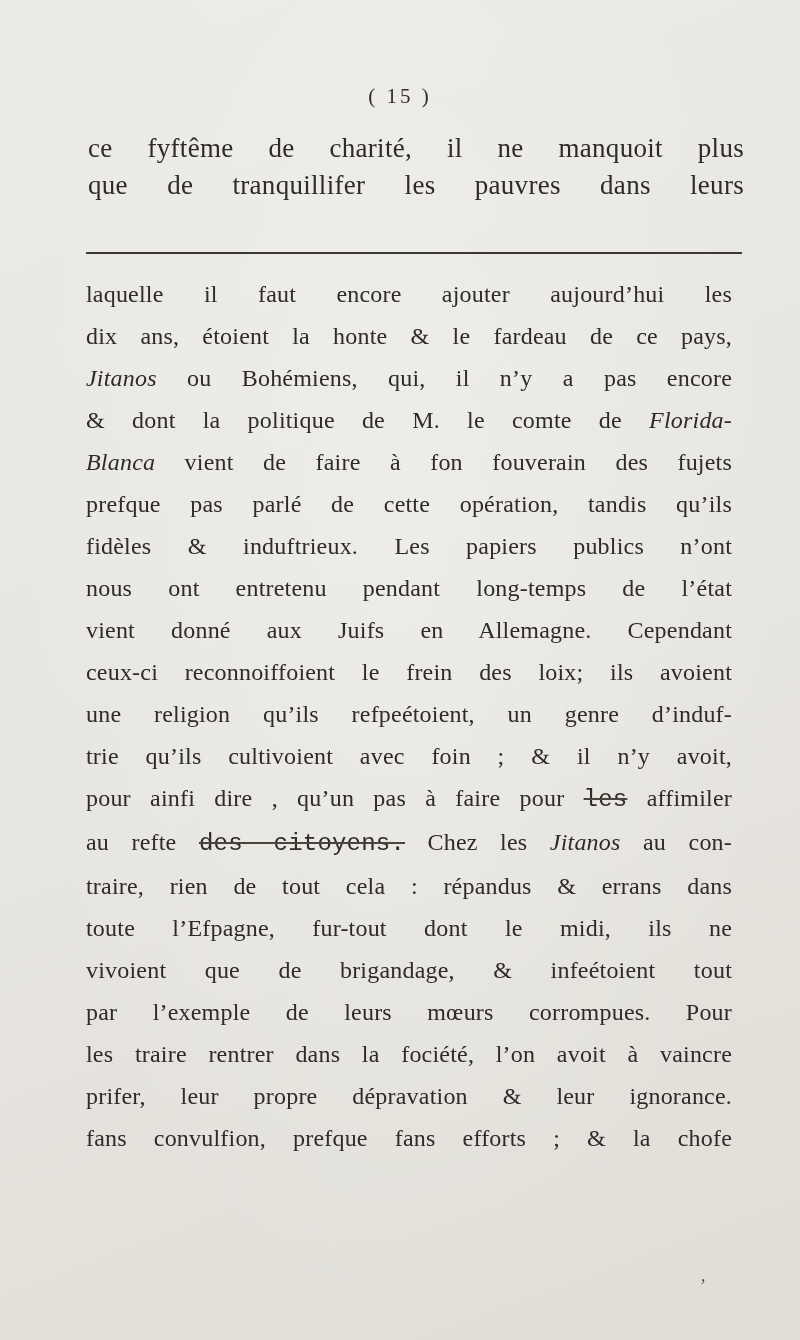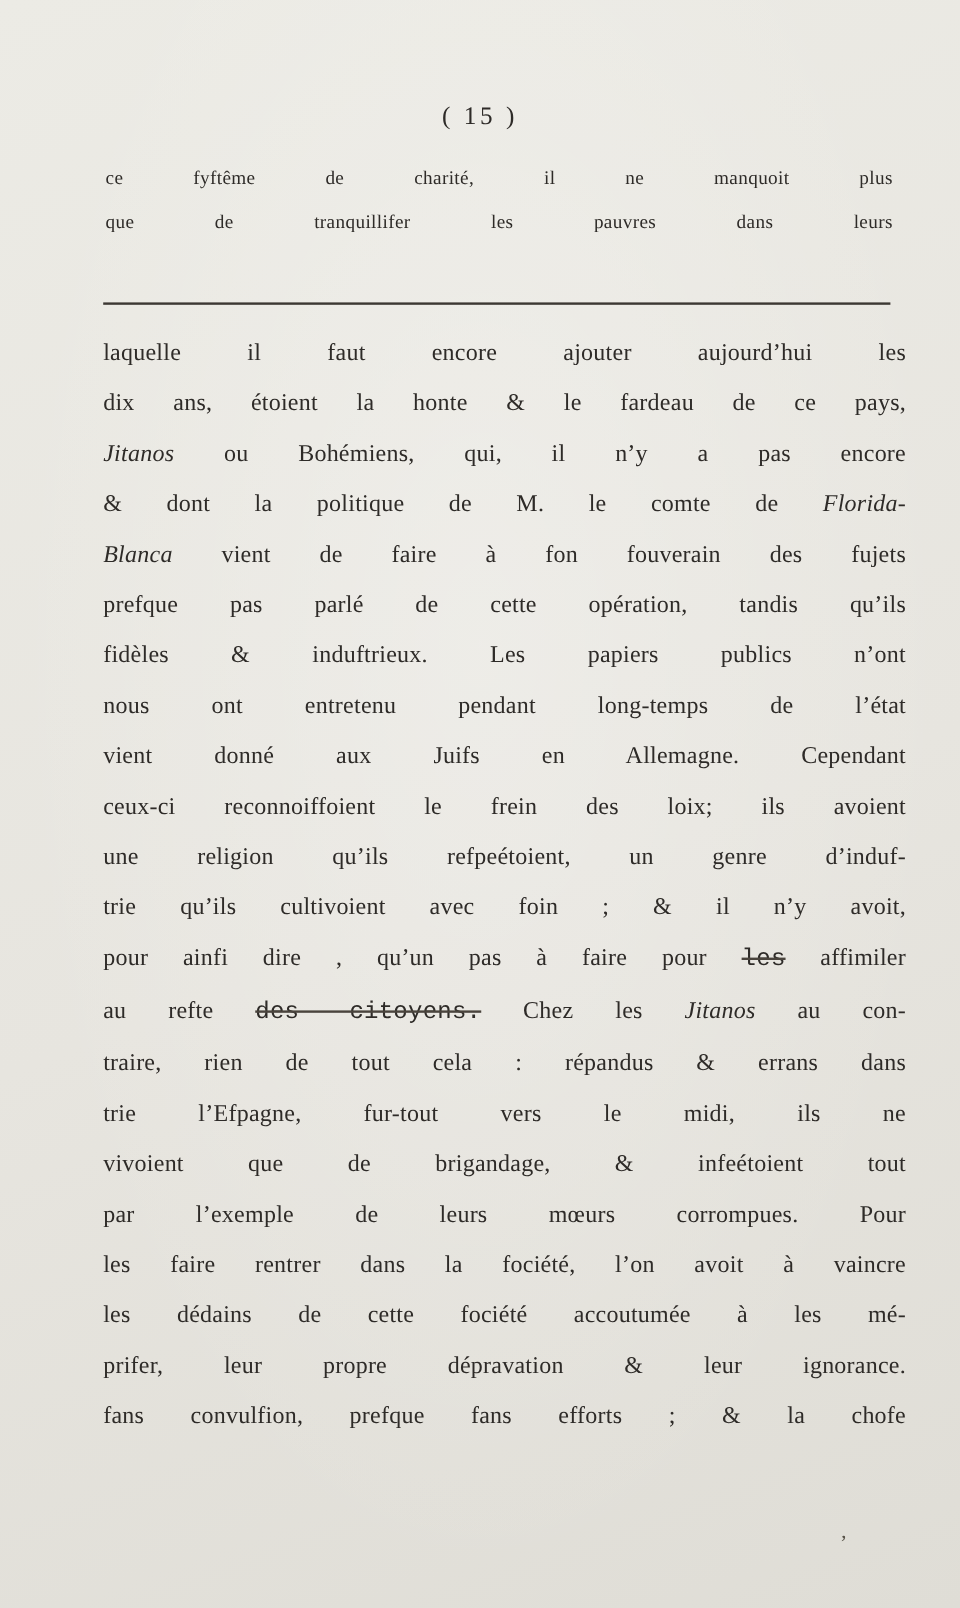--- a/index.html
+++ b/index.html
@@ -24,33 +24,33 @@
   .pagenum{
     position:absolute;
     top:84px;left:0;right:0;
     text-align:center;
     font-size:21px;
     letter-spacing:3px;
   }
   .main-text{
     position:absolute;
     top:130px;left:88px;right:56px;
-    font-size:16px;
+    font-size:27px;
     line-height:37px;
     letter-spacing:0.3px;
   }
   .divider{
     position:absolute;
     top:252px;left:86px;right:58px;
     border-top:2px solid #3c3833;
   }
   .footnote{
     position:absolute;
-    top:273px;left:86px;right:45px;
-    font-size:20px;
+    top:273px;left:86px;right:68px;
+    font-size:24px;
     line-height:42px;
     letter-spacing:0.2px;
   }
   .tline{
     text-align:justify;
     text-align-last:justify;
     white-space:normal;
   }
   .it{font-style:italic;}
   .st{
@@ -89,24 +89,23 @@
       <div class="tline"><span>prefque pas parlé de cette opération, tandis qu’ils</span></div>
       <div class="tline"><span>fidèles &amp; induftrieux. Les papiers publics n’ont</span></div>
       <div class="tline"><span>nous ont entretenu pendant long-temps de l’état</span></div>
       <div class="tline"><span>vient donné aux Juifs en Allemagne. Cependant</span></div>
       <div class="tline"><span>ceux-ci reconnoiffoient le frein des loix; ils avoient</span></div>
       <div class="tline"><span>une religion qu’ils refpeétoient, un genre d’induf-</span></div>
       <div class="tline"><span>trie qu’ils cultivoient avec foin ; &amp; il n’y avoit,</span></div>
       <div class="tline"><span>pour ainfi dire , qu’un pas à faire pour </span><span class="st">les</span><span> affimiler</span></div>
       <div class="tline"><span>au refte </span><span class="st">des citoyens.</span><span> Chez les </span><span class="it">Jitanos</span><span> au con-</span></div>
       <div class="tline"><span>traire, rien de tout cela : répandus &amp; errans dans</span></div>
-      <div class="tline"><span>trie l’Efpagne, fur-tout vers le midi, ils ne</span></div>
+      <div class="tline"><span>toute l’Efpagne, fur-tout dont le midi, ils ne</span></div>
       <div class="tline"><span>vivoient que de brigandage, &amp; infeétoient tout</span></div>
       <div class="tline"><span>par l’exemple de leurs mœurs corrompues. Pour</span></div>
-      <div class="tline"><span>les faire rentrer dans la fociété, l’on avoit à vaincre</span></div>
-      <div class="tline"><span>les dédains de cette fociété accoutumée à les mé-</span></div>
+      <div class="tline"><span>les traire rentrer dans la fociété, l’on avoit à vaincre</span></div>
       <div class="tline"><span>prifer, leur propre dépravation &amp; leur ignorance.</span></div>
       <div class="tline"><span>fans convulfion, prefque fans efforts ; &amp; la chofe</span></div>
     </div>
 
   <div class="ink-fleck">’</div>
 
 </div>
 
 </body></html>

